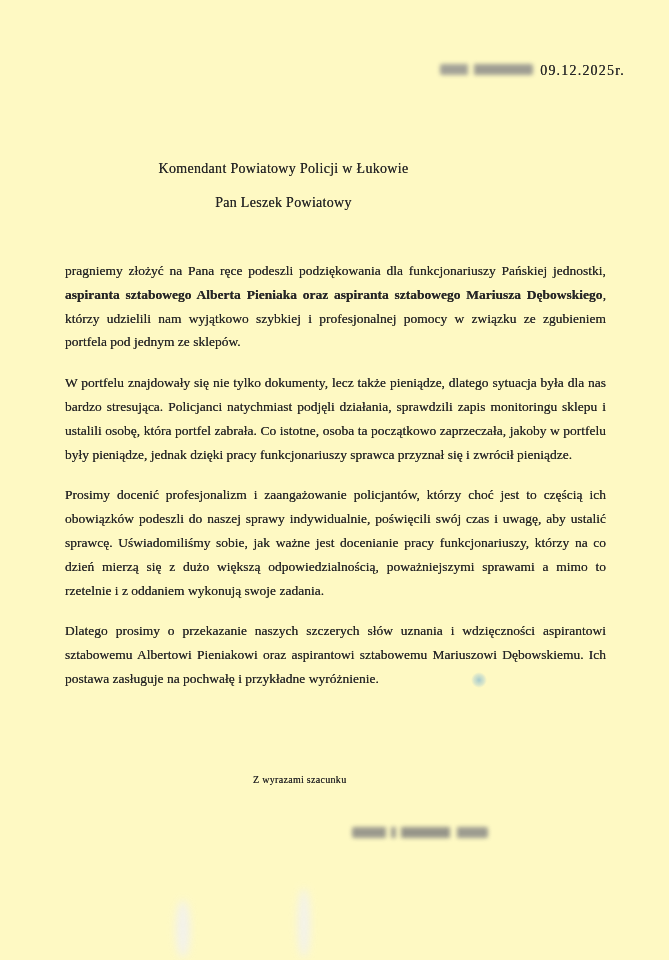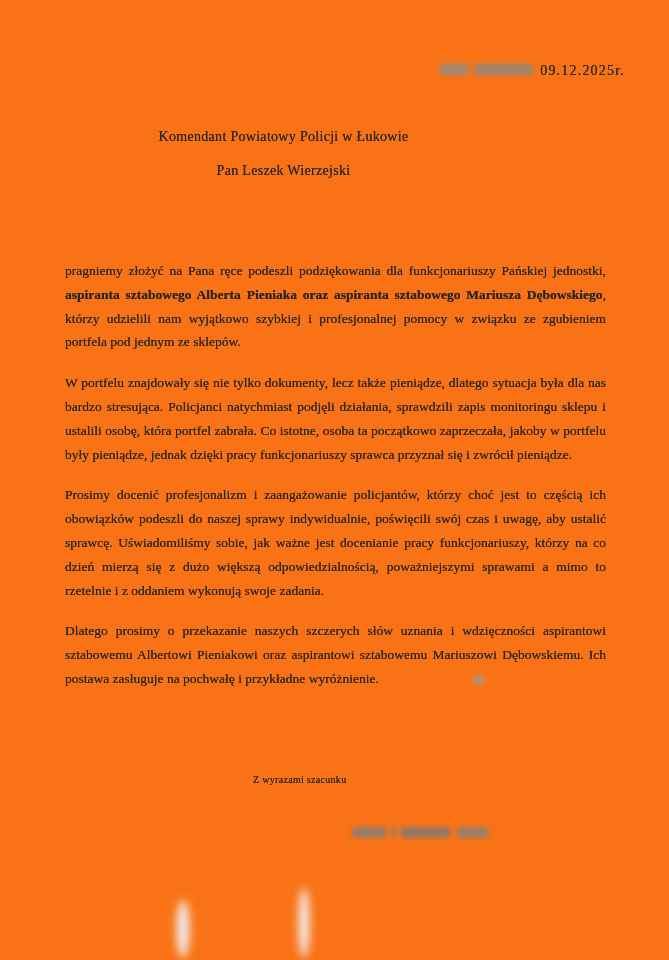--- a/index.html
+++ b/index.html
@@ -6,21 +6,21 @@
   html, body {
     margin: 0;
     padding: 0;
     background: #ffffff;
   }
   .page {
     position: relative;
     width: 669px;
     height: 960px;
     margin: 0 auto;
-    background: #f97316;
+    background: #fef9c3;
     overflow: hidden;
     font-family: "Liberation Serif", "DejaVu Serif", serif;
     color: #262626;
     text-shadow: 0 0 0.45px rgba(40,40,40,0.85);
   }
 
   
   .date-line {
     position: absolute;
     top: 63px;
@@ -47,20 +47,21 @@
   }
 
   
   .recipient-line {
     position: absolute;
     left: 0;
     width: 567px;
     text-align: center;
     font-size: 14px;
     letter-spacing: 0.3px;
+    margin-top: 32px;
   }
   .recipient-line.l1 { top: 129px; }
   .recipient-line.l2 { top: 163px; }
 
   
   .letter-body {
     position: absolute;
     top: 259px;
     left: 65px;
     width: 541px;
@@ -131,21 +132,21 @@
 </head>
 <body>
 
 <div class="page">
 
   <div class="date-line">
     <span class="redacted-top"></span><span>09.12.2025r.</span>
   </div>
 
   <div class="recipient-line l1">Komendant Powiatowy Policji w Łukowie</div>
-  <div class="recipient-line l2">Pan Leszek Wierzejski</div>
+  <div class="recipient-line l2">Pan Leszek Powiatowy</div>
 
   <div class="letter-body">
 
     <p class="para"><span>pragniemy złożyć na Pana ręce podeszli podziękowania dla funkcjonariuszy Pańskiej jednostki, </span><span class="bold">aspiranta sztabowego Alberta Pieniaka oraz aspiranta sztabowego Mariusza Dębowskiego</span><span>, którzy udzielili nam wyjątkowo szybkiej i profesjonalnej pomocy w związku ze zgubieniem portfela pod jednym ze sklepów.</span></p>
 
     <p class="para">W portfelu znajdowały się nie tylko dokumenty, lecz także pieniądze, dlatego sytuacja była dla nas bardzo stresująca. Policjanci natychmiast podjęli działania, sprawdzili zapis monitoringu sklepu i ustalili osobę, która portfel zabrała. Co istotne, osoba ta początkowo zaprzeczała, jakoby w portfelu były pieniądze, jednak dzięki pracy funkcjonariuszy sprawca przyznał się i zwrócił pieniądze.</p>
 
     <p class="para">Prosimy docenić profesjonalizm i zaangażowanie policjantów, którzy choć jest to częścią ich obowiązków podeszli do naszej sprawy indywidualnie, poświęcili swój czas i uwagę, aby ustalić sprawcę. Uświadomiliśmy sobie, jak ważne jest docenianie pracy funkcjonariuszy, którzy na co dzień mierzą się z dużo większą odpowiedzialnością, poważniejszymi sprawami a mimo to rzetelnie i z oddaniem wykonują swoje zadania.</p>
 
     <p class="para">Dlatego prosimy o przekazanie naszych szczerych słów uznania i wdzięczności aspirantowi sztabowemu Albertowi Pieniakowi oraz aspirantowi sztabowemu Mariuszowi Dębowskiemu. Ich postawa zasługuje na pochwałę i przykładne wyróżnienie.</p>

